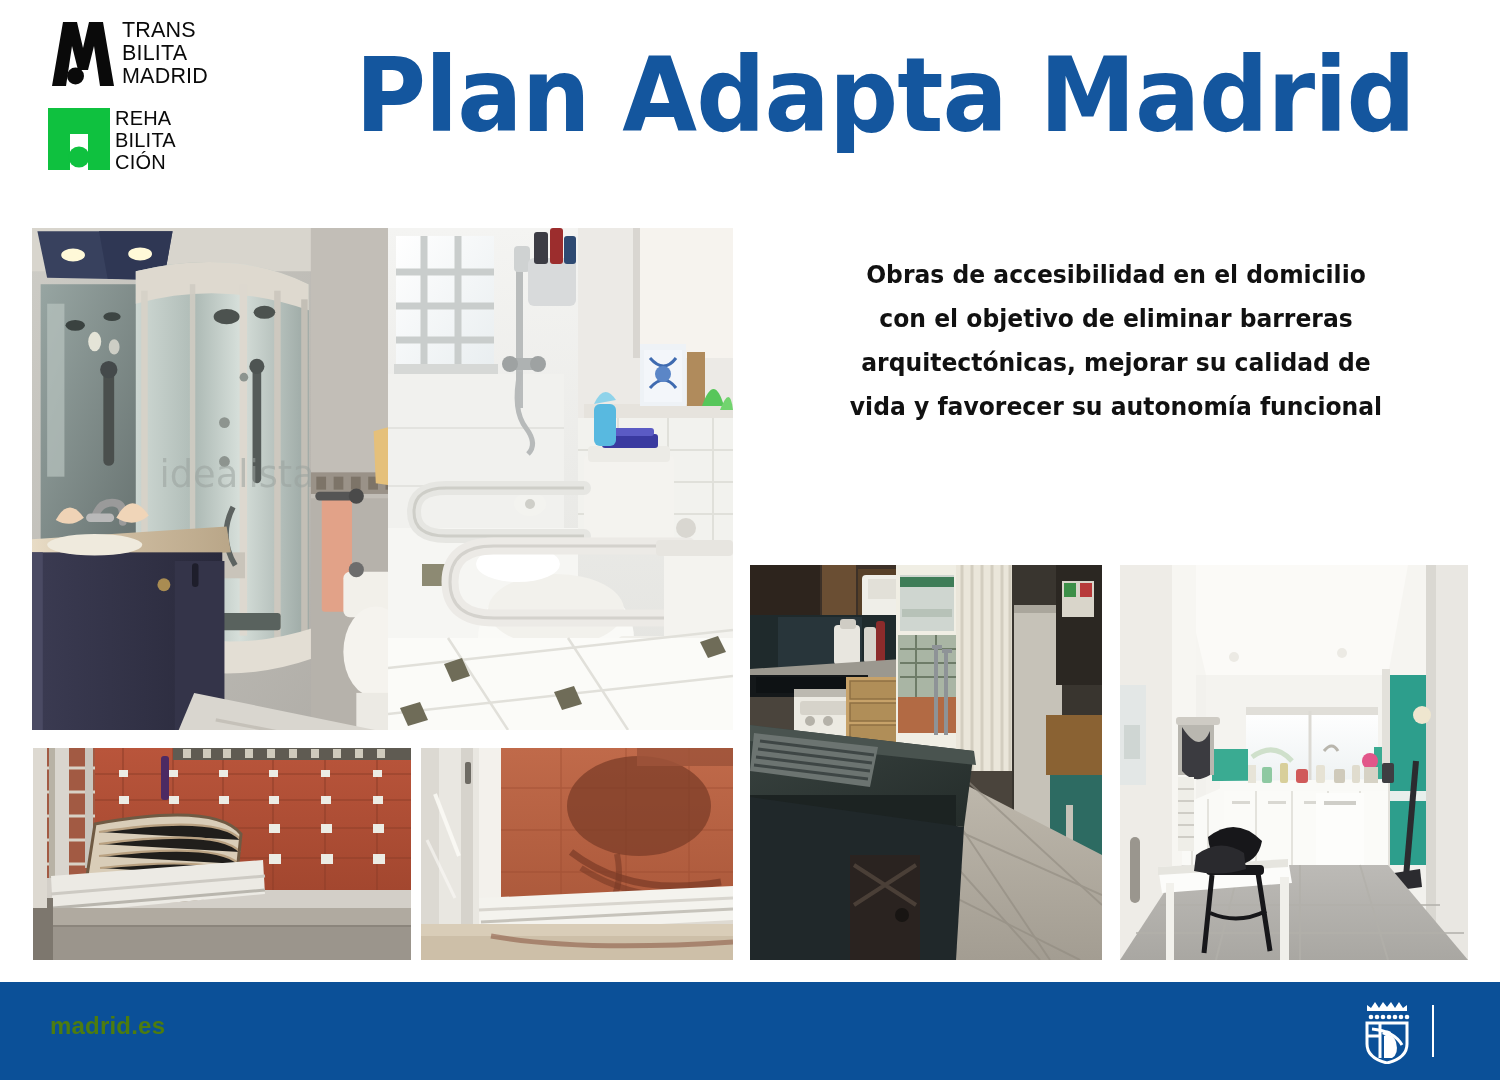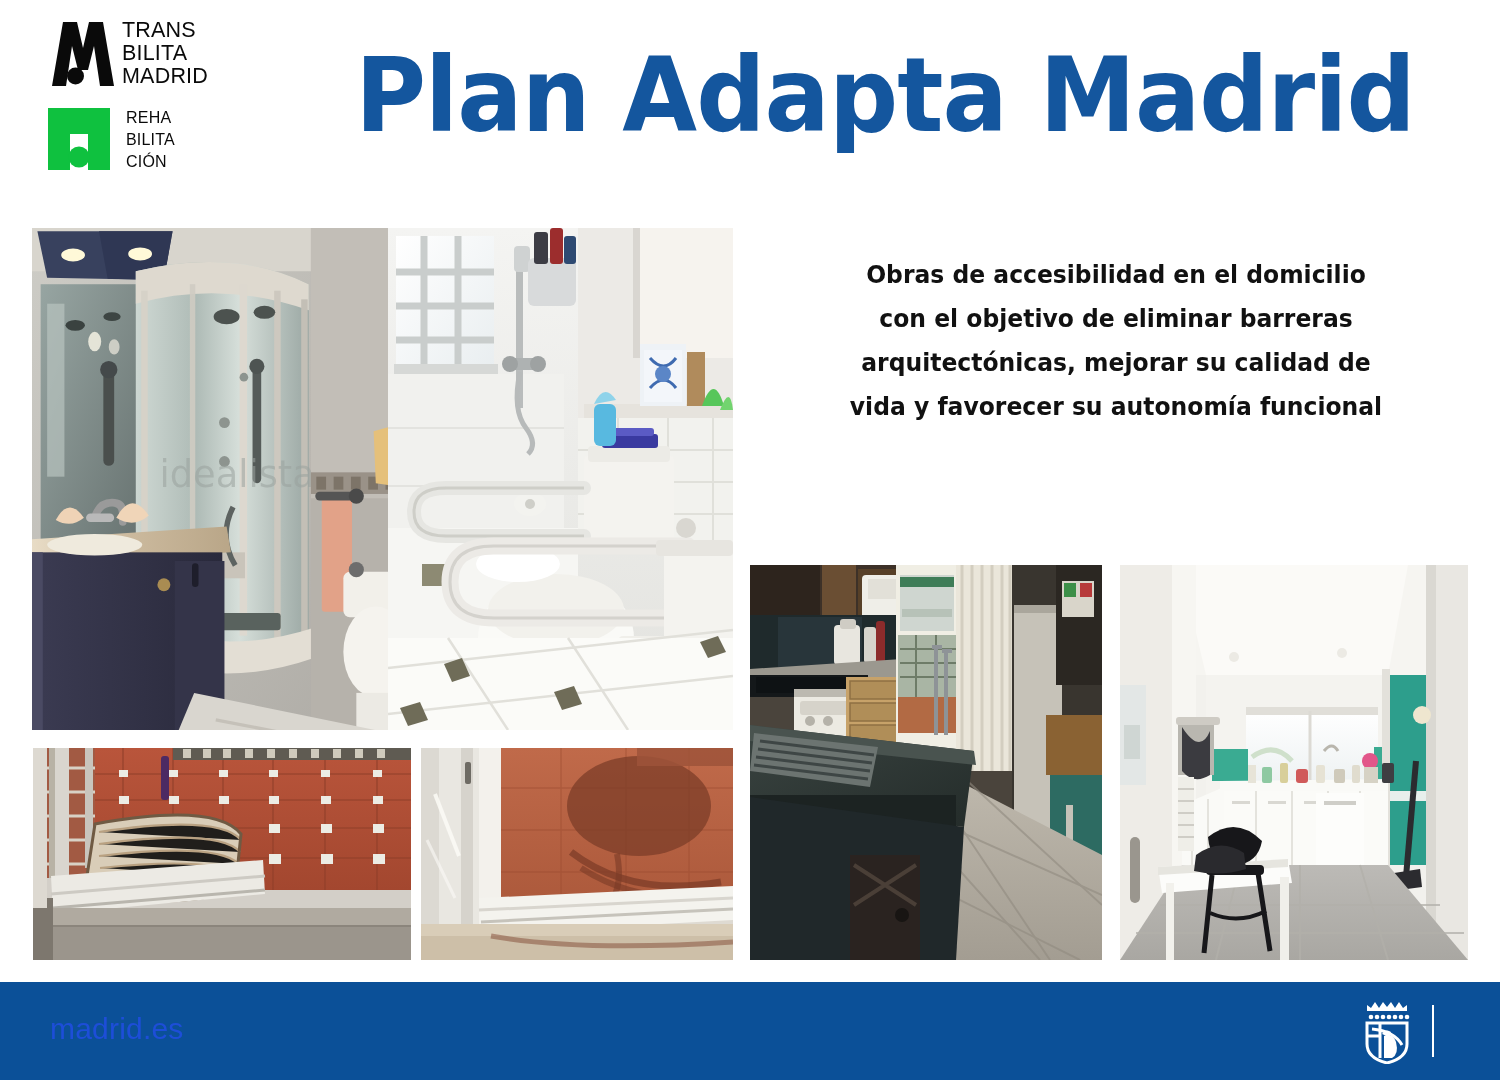--- a/index.html
+++ b/index.html
@@ -59,24 +59,24 @@
     display: flex;
     align-items: flex-start;
   }
   .rh-mark {
     width: 62px;
     height: 62px;
     flex: 0 0 auto;
     position: relative;
   }
   .rh-words {
-    margin-left: 16px;
+    margin-left: 5px;
     margin-top: -1px;
     font-family: "Liberation Sans", sans-serif;
-    font-size: 16px;
+    font-size: 20px;
     line-height: 22px;
     font-weight: 400;
     letter-spacing: 0.2px;
     color: #0a0a0a;
   }
 
   
   #page-title {
     position: absolute;
     left: 300px;
@@ -132,23 +132,23 @@
     top: 982px;
     width: 1500px;
     height: 98px;
     background: #0B5098;
   }
   #footer-site {
     position: absolute;
     left: 50px;
     top: 1012px;
     font-family: "Liberation Sans", sans-serif;
-    font-size: 30px;
-    font-weight: 400;
-    color: #1d4ed8;
+    font-size: 24px;
+    font-weight: 700;
+    color: #4d7c0f;
     letter-spacing: 0.2px;
   }
   #footer-brand {
     position: absolute;
     right: 46px;
     top: 994px;
     height: 74px;
     display: flex;
     align-items: center;
   }

